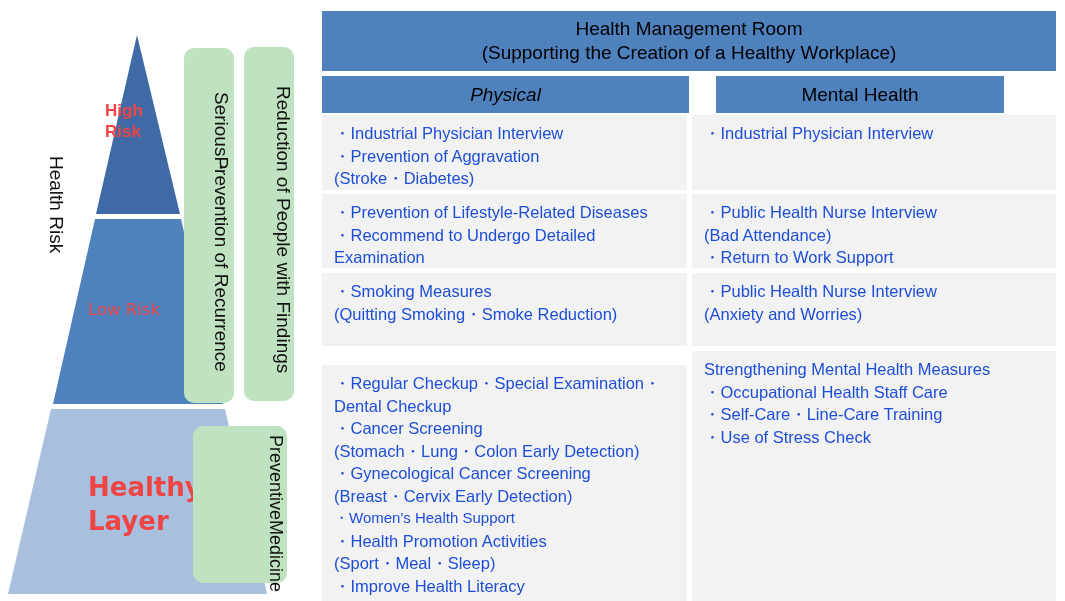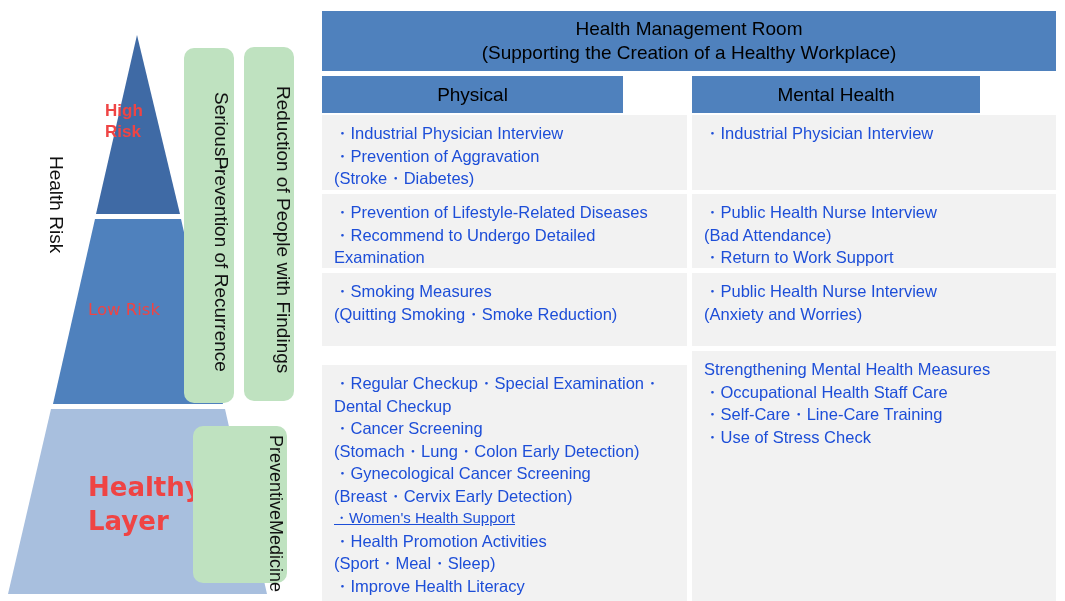--- a/index.html
+++ b/index.html
@@ -6,21 +6,21 @@
   body{width:1065px;height:601px;position:relative;overflow:hidden;font-family:"Liberation Sans",sans-serif;color:#111;}
   .pyr{position:absolute;left:0;top:0;width:320px;height:601px;}
   .pyr svg{position:absolute;left:0;top:0;}
   .lbl{position:absolute;text-align:left;color:#ef4444;font-family:"DejaVu Sans",sans-serif;}
   .axis{position:absolute;left:36px;top:145px;width:40px;height:120px;writing-mode:vertical-rl;font-size:19px;font-family:"Liberation Sans",sans-serif;display:flex;align-items:center;justify-content:center;}
   .pill{position:absolute;background:#bfe2c0;border-radius:10px;writing-mode:vertical-rl;font-family:"Liberation Sans",sans-serif;font-size:19px;color:#111;display:flex;align-items:flex-start;justify-content:center;padding-top:12px;box-sizing:border-box;}
   .pill2{padding-top:18px;font-size:18px;line-height:22px;}
   .hdr{position:absolute;background:#4f81bd;color:#000000;display:flex;align-items:center;justify-content:center;text-align:center;font-size:19px;line-height:24px;}
   .cell{position:absolute;background:#f2f2f2;box-sizing:border-box;padding:7px 10px 0 12px;font-size:16.5px;line-height:22.5px;color:#1d4ed8;}
   .cell div{white-space:nowrap;}
-  .small{font-size:15px;text-decoration:underline;}
+  .small{font-size:15px;}
 </style>
 </head>
 <body>
 
 <div class="pyr">
   <svg width="320" height="601">
     <polygon points="137,35 180,214 96,214" fill="#3f6aa5"></polygon>
     <polygon points="95,219 181,219 223,404 53,404" fill="#4f81bd"></polygon>
     <polygon points="51,409 225,409 267,594 8,594" fill="#a8bfde"></polygon>
   </svg>
@@ -44,22 +44,22 @@
   <div class="pill pill2" style="left:193px;top:426px;width:94px;height:157px;">
     <span>Preventive</span>
     <span>Medicine</span>
   </div>
 </div>
 
 <div class="hdr" style="left:322px;top:11px;width:734px;height:60px;flex-direction:column;">
   <div>Health Management Room</div>
   <div>(Supporting the Creation of a Healthy Workplace)</div>
 </div>
-<div class="hdr" style="left:322px;top:76px;width:301px;height:37px;">Physical</div>
-<div class="hdr" style="left:692px;top:76px;width:288px;height:37px;">Mental Health</div>
+<div class="hdr" style="left:322px;top:76px;width:367px;height:37px;font-style:italic;">Physical</div>
+<div class="hdr" style="left:716px;top:76px;width:288px;height:37px;">Mental Health</div>
 
 <div class="cell" style="left:322px;top:115px;width:365px;height:75px;">
   <div>・Industrial Physician Interview</div>
   <div>・Prevention of Aggravation</div>
   <div> (Stroke・Diabetes)</div>
 </div>
 <div class="cell" style="left:692px;top:115px;width:364px;height:75px;">
   <div>・Industrial Physician Interview</div>
 </div>
 

